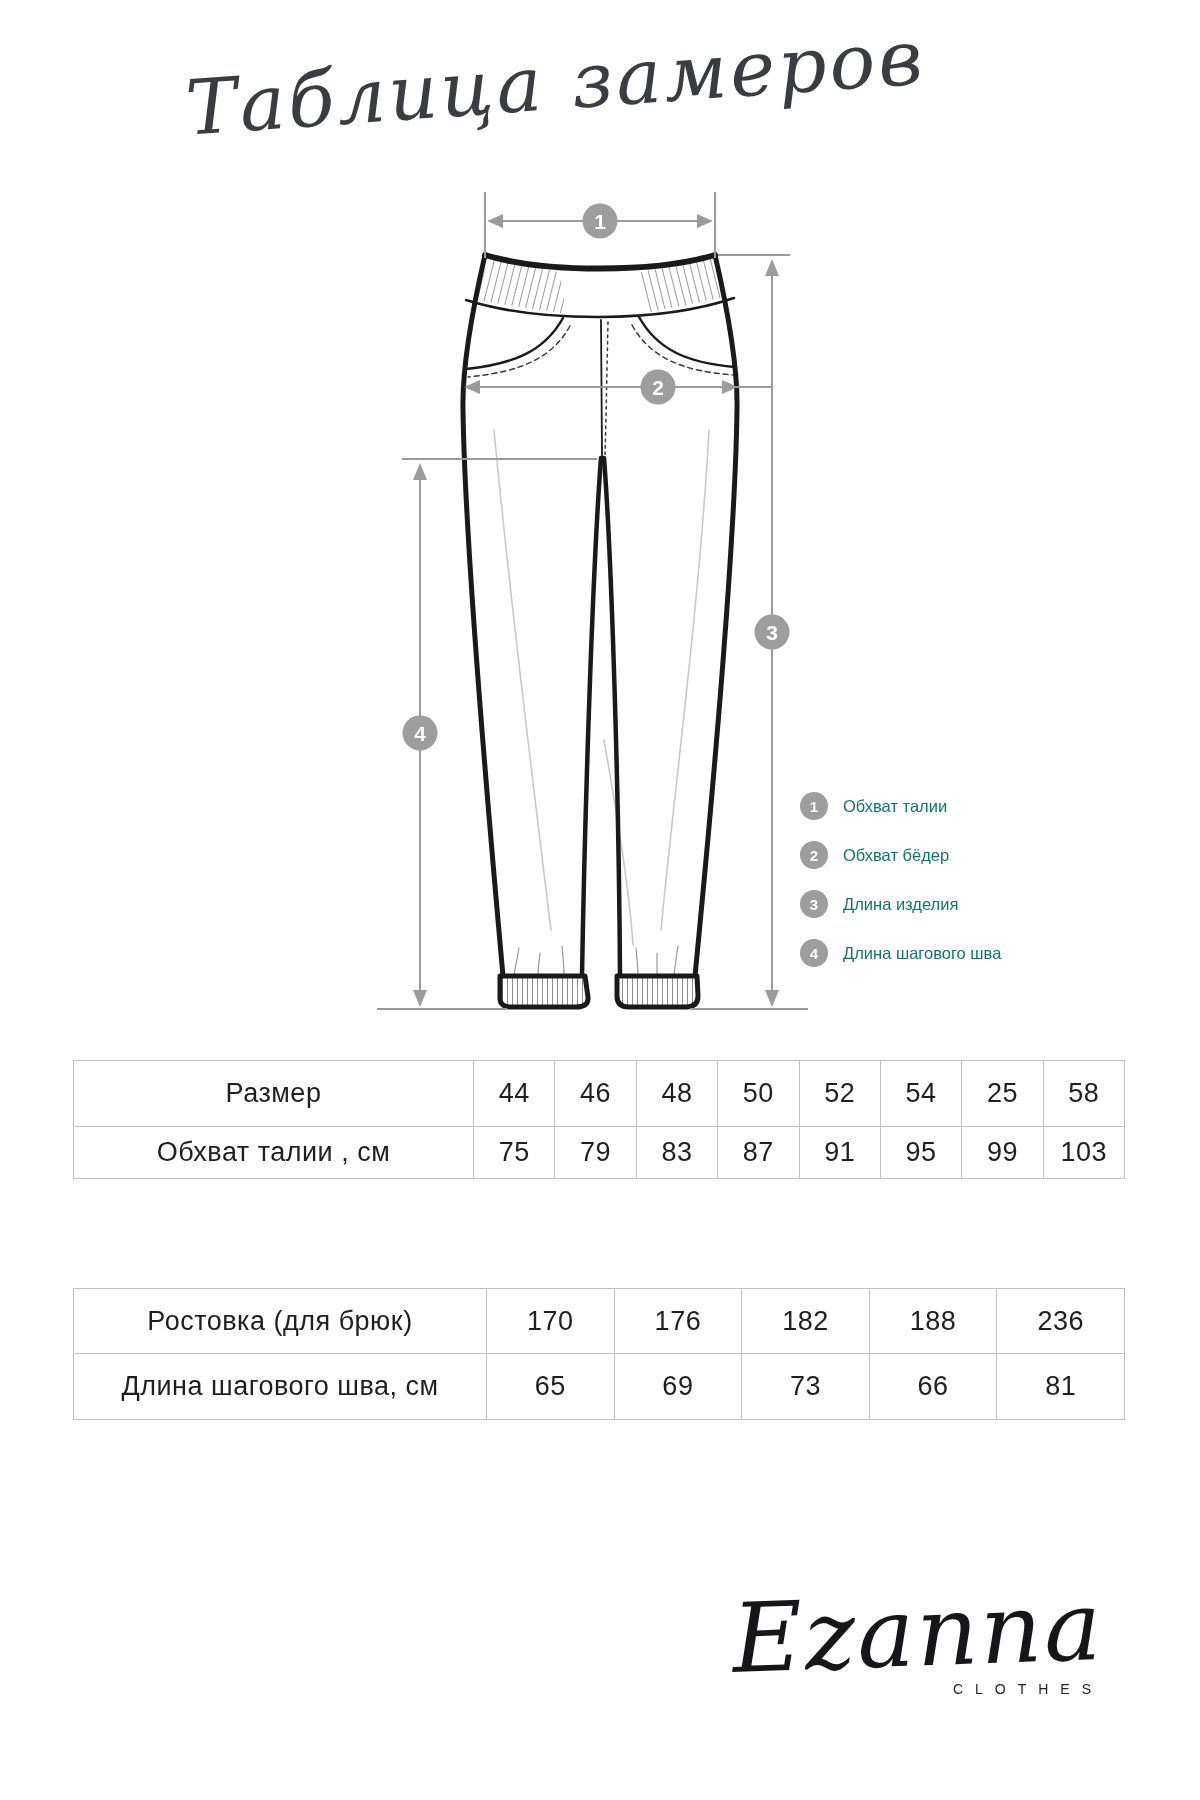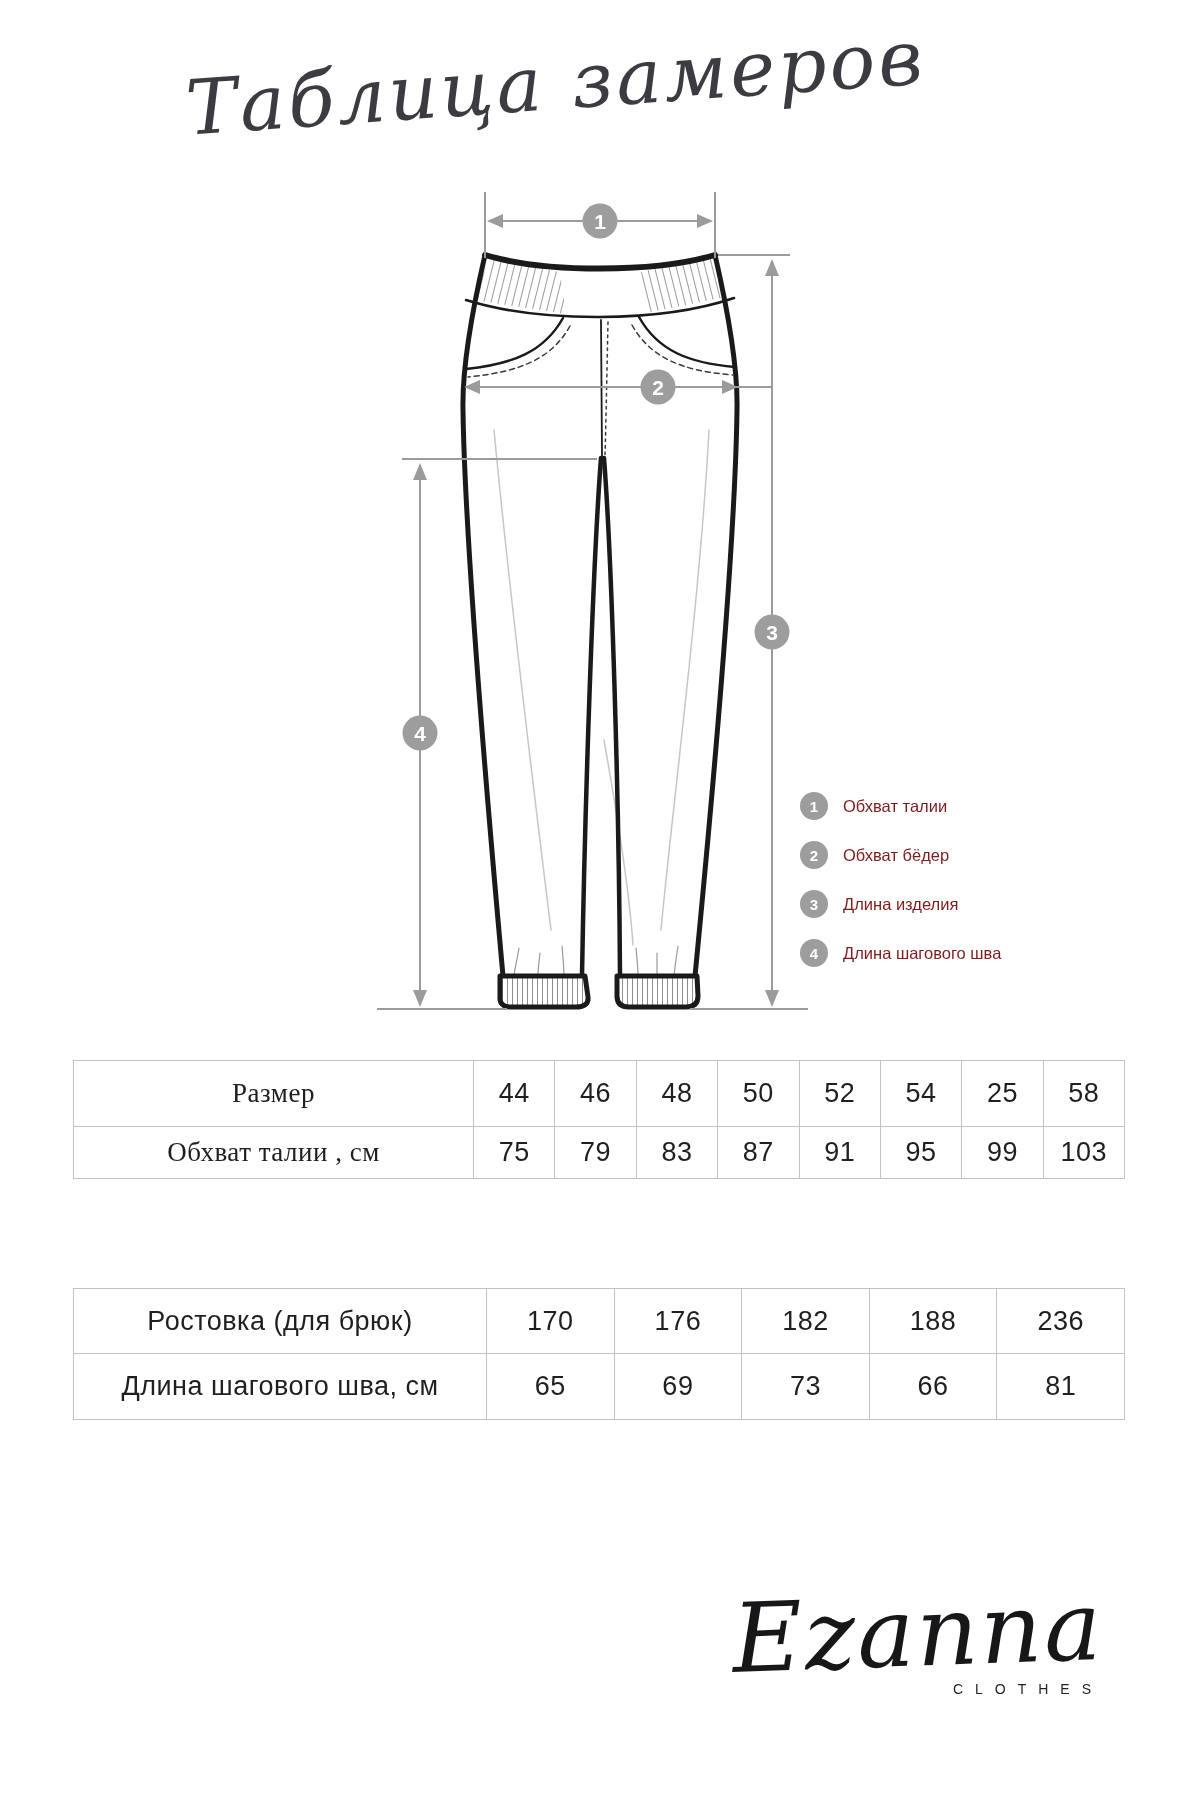--- a/index.html
+++ b/index.html
@@ -9,28 +9,28 @@
   .script-title{position:absolute;top:38px;left:50%;transform:translateX(-56%) rotate(-4deg);
     font-family:"DejaVu Serif",serif;font-style:italic;font-size:76px;color:#3b3b42;
     letter-spacing:3px;white-space:nowrap;}
   
   #diagram-svg{position:absolute;left:0;top:0;}
   
   .legend{position:absolute;left:800px;top:792px;}
   .legend-item{display:flex;align-items:center;height:28px;margin-bottom:21px;}
   .legend-badge{width:28px;height:28px;border-radius:50%;background:#9d9d9d;color:#fff;
     font-size:15px;font-weight:bold;display:flex;align-items:center;justify-content:center;flex:0 0 28px;}
-  .legend-label{margin-left:15px;font-size:16.5px;color:#7f1d1d;white-space:nowrap;}
+  .legend-label{margin-left:15px;font-size:16.5px;color:#0f766e;white-space:nowrap;}
   
   table.size-table{position:absolute;left:73px;width:1052px;border-collapse:collapse;table-layout:fixed;}
   table.size-table td{border:1px solid #c3c3c3;text-align:center;vertical-align:middle;
     font-size:27px;color:#1f1f1f;padding:0;font-weight:400;letter-spacing:.5px;}
   #table-1{top:1060px;}
   #table-2{top:1288px;}
-  #table-1 td.lbl{width:399px;font-family:Liberation Serif, serif;}
+  #table-1 td.lbl{width:399px;}
   #table-2 td.lbl{width:412px;}
   #table-1 tr{height:66px;}
   #table-2 tr{height:65px;}
   
   .logo{position:absolute;right:95px;top:1576px;text-align:right;}
   .logo-script{font-family:"DejaVu Serif",serif;font-style:italic;font-size:96px;line-height:1.05;
     color:#17171a;letter-spacing:2px;transform:rotate(-2deg);transform-origin:right bottom;}
   .logo-sub{font-size:14px;letter-spacing:12px;color:#232326;margin-top:4px;padding-right:2px;font-weight:500;}
 </style>
 </head>

